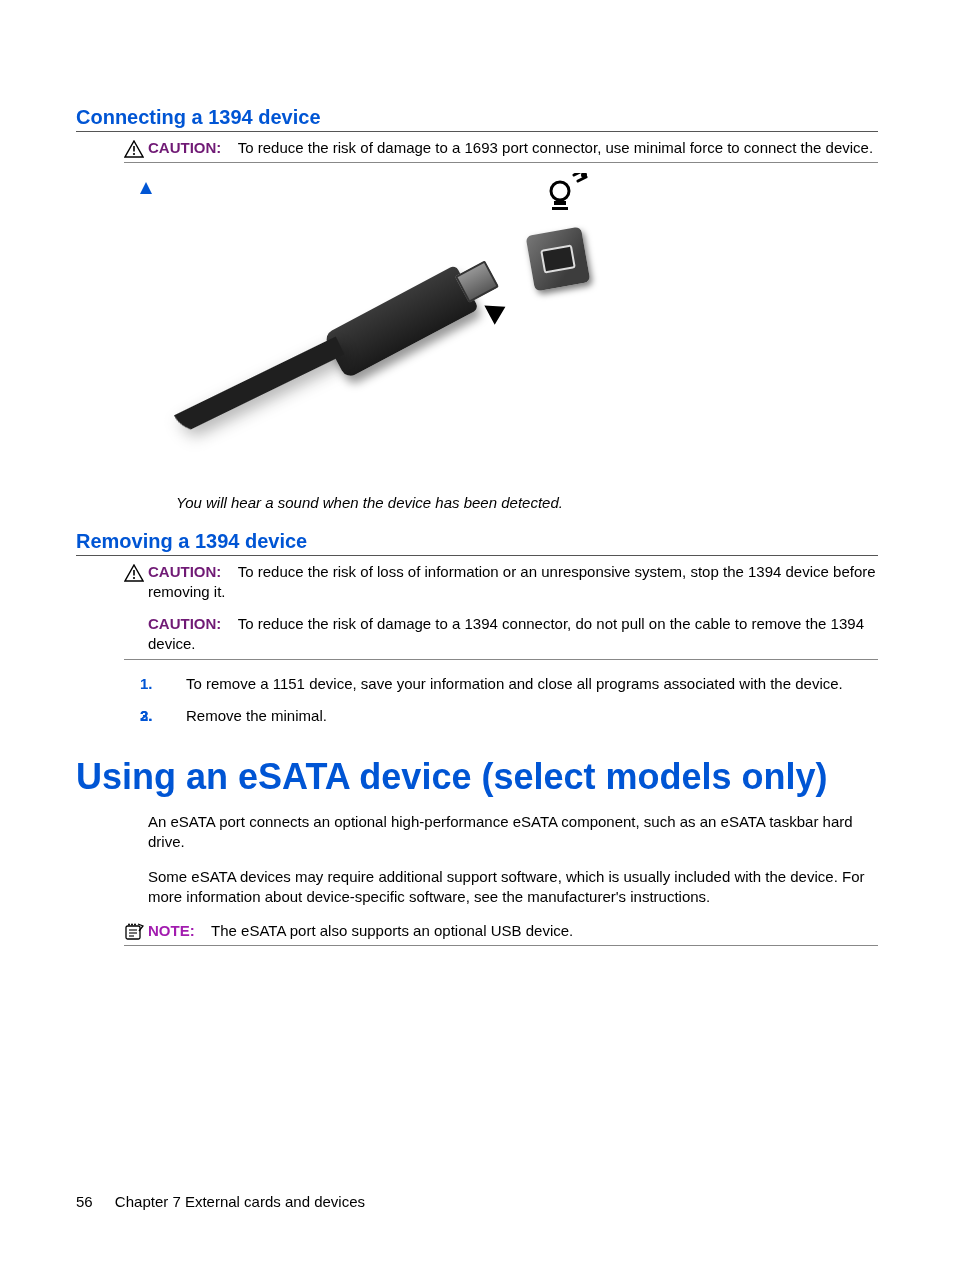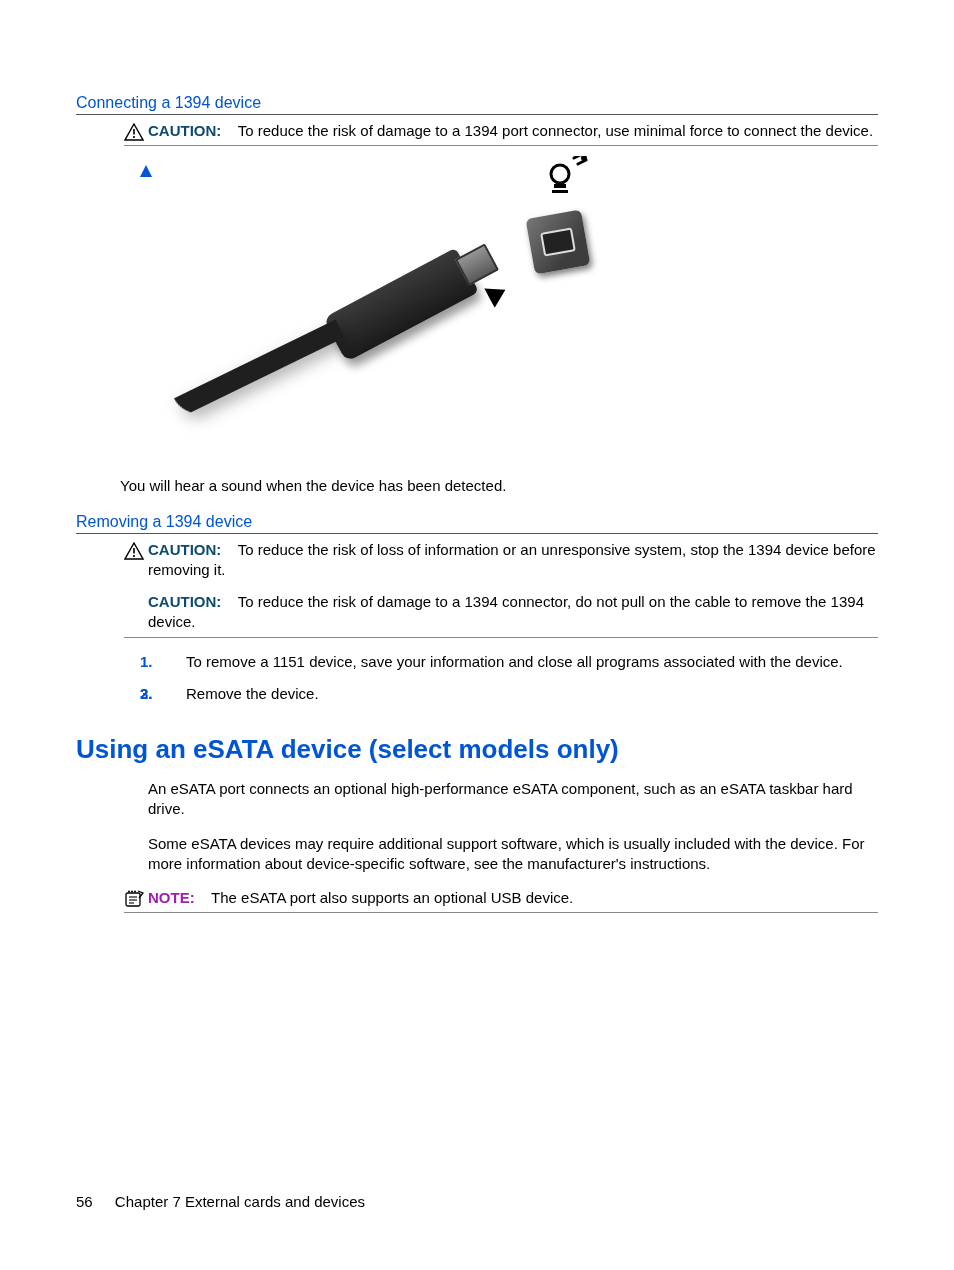--- a/index.html
+++ b/index.html
@@ -12,50 +12,50 @@
   }
   .page {
     width: 954px;
     height: 1270px;
     position: relative;
     box-sizing: border-box;
     padding: 94px 76px 60px 76px;
   }
   .h2 {
     color: #0055d4;
-    font-size: 16px;
-    font-weight: normal;
+    font-size: 20px;
+    font-weight: bold;
     border-bottom: 1px solid #555;
     padding-bottom: 2px;
-    margin: 0 0 6px 0;
+    margin: 12px 0 6px 0;
   }
   .h1 {
     color: #0055d4;
-    font-size: 26px;
+    font-size: 36px;
     font-weight: bold;
     margin: 30px 0 14px 0;
   }
   .caution-box {
     margin-left: 48px;
     border-bottom: 1px solid #888;
     padding-bottom: 4px;
     margin-bottom: 14px;
     position: relative;
     line-height: 1.35;
   }
   .caution-box .callout-icon {
     position: absolute;
     left: 0;
     top: 2px;
   }
   .caution-box .inner {
     padding-left: 24px;
   }
   .caution-label {
-    color: #0c4a6e;
+    color: #701a75;
     font-weight: bold;
     margin-top: 25px;
   }
   .note-label {
     color: #a21caf;
     font-weight: bold;
   }
   .step-row {
     margin-left: 64px;
     padding-left: 46px;
@@ -72,23 +72,24 @@
   }
   .step-row .bullet.tri {
     top: 2px;
   }
   .plain-indent {
     margin-left: 72px;
     line-height: 1.35;
     margin-bottom: 14px;
   }
   .after-bullet-text {
-    margin-left: 44px;
+    margin-left: 100px;
     line-height: 1.35;
     margin-bottom: 16px;
+    font-style: italic;
   }
   .figure-1394 {
     margin-left: 110px;
     width: 420px;
     height: 300px;
     position: relative;
     margin-bottom: 16px;
   }
   .port-tile {
     position: absolute;
@@ -181,21 +182,21 @@
   <div class="caution-box">
     <span class="callout-icon">
       <svg width="20" height="18" viewBox="0 0 20 18">
           <path d="M10 1 L19 17 L1 17 Z" fill="none" stroke="#000" stroke-width="1.4"></path>
           <line x1="10" y1="6" x2="10" y2="11.5" stroke="#000" stroke-width="1.6"></line>
           <circle cx="10" cy="14" r="1.1" fill="#000"></circle>
         </svg>
     </span>
     <div class="inner">
       <span class="caution-label">CAUTION:</span>&nbsp;&nbsp;&nbsp;
-      <span>To reduce the risk of damage to a 1394 port connector, use minimal force to connect the device.</span>
+      <span>To reduce the risk of damage to a 1693 port connector, use minimal force to connect the device.</span>
     </div>
   </div>
 
   <div class="step-row">
     <span class="bullet tri">
       <svg width="12" height="12" viewBox="0 0 10 10">
           <path d="M5 0 L10 10 L0 10 Z" fill="#0055d4"></path>
         </svg>
     </span>
   </div>
@@ -246,21 +247,21 @@
 
   <div class="step-row">
     <span class="bullet">1.</span>
     <span>To remove a 1151 device, save your information and close all programs associated with the device.</span>
   </div>
   <div class="step-row">
     <span class="bullet">2.</span>
   </div>
   <div class="step-row">
     <span class="bullet">3.</span>
-    <span>Remove the device.</span>
+    <span>Remove the minimal.</span>
   </div>
 
   <div class="h1">Using an eSATA device (select models only)</div>
 
   <div class="plain-indent">An eSATA port connects an optional high-performance eSATA component, such as an eSATA taskbar hard drive.</div>
   <div class="plain-indent">Some eSATA devices may require additional support software, which is usually included with the device. For more information about device-specific software, see the manufacturer's instructions.</div>
 
   <div class="caution-box">
     <span class="callout-icon">
       <svg width="20" height="18" viewBox="0 0 20 18">

